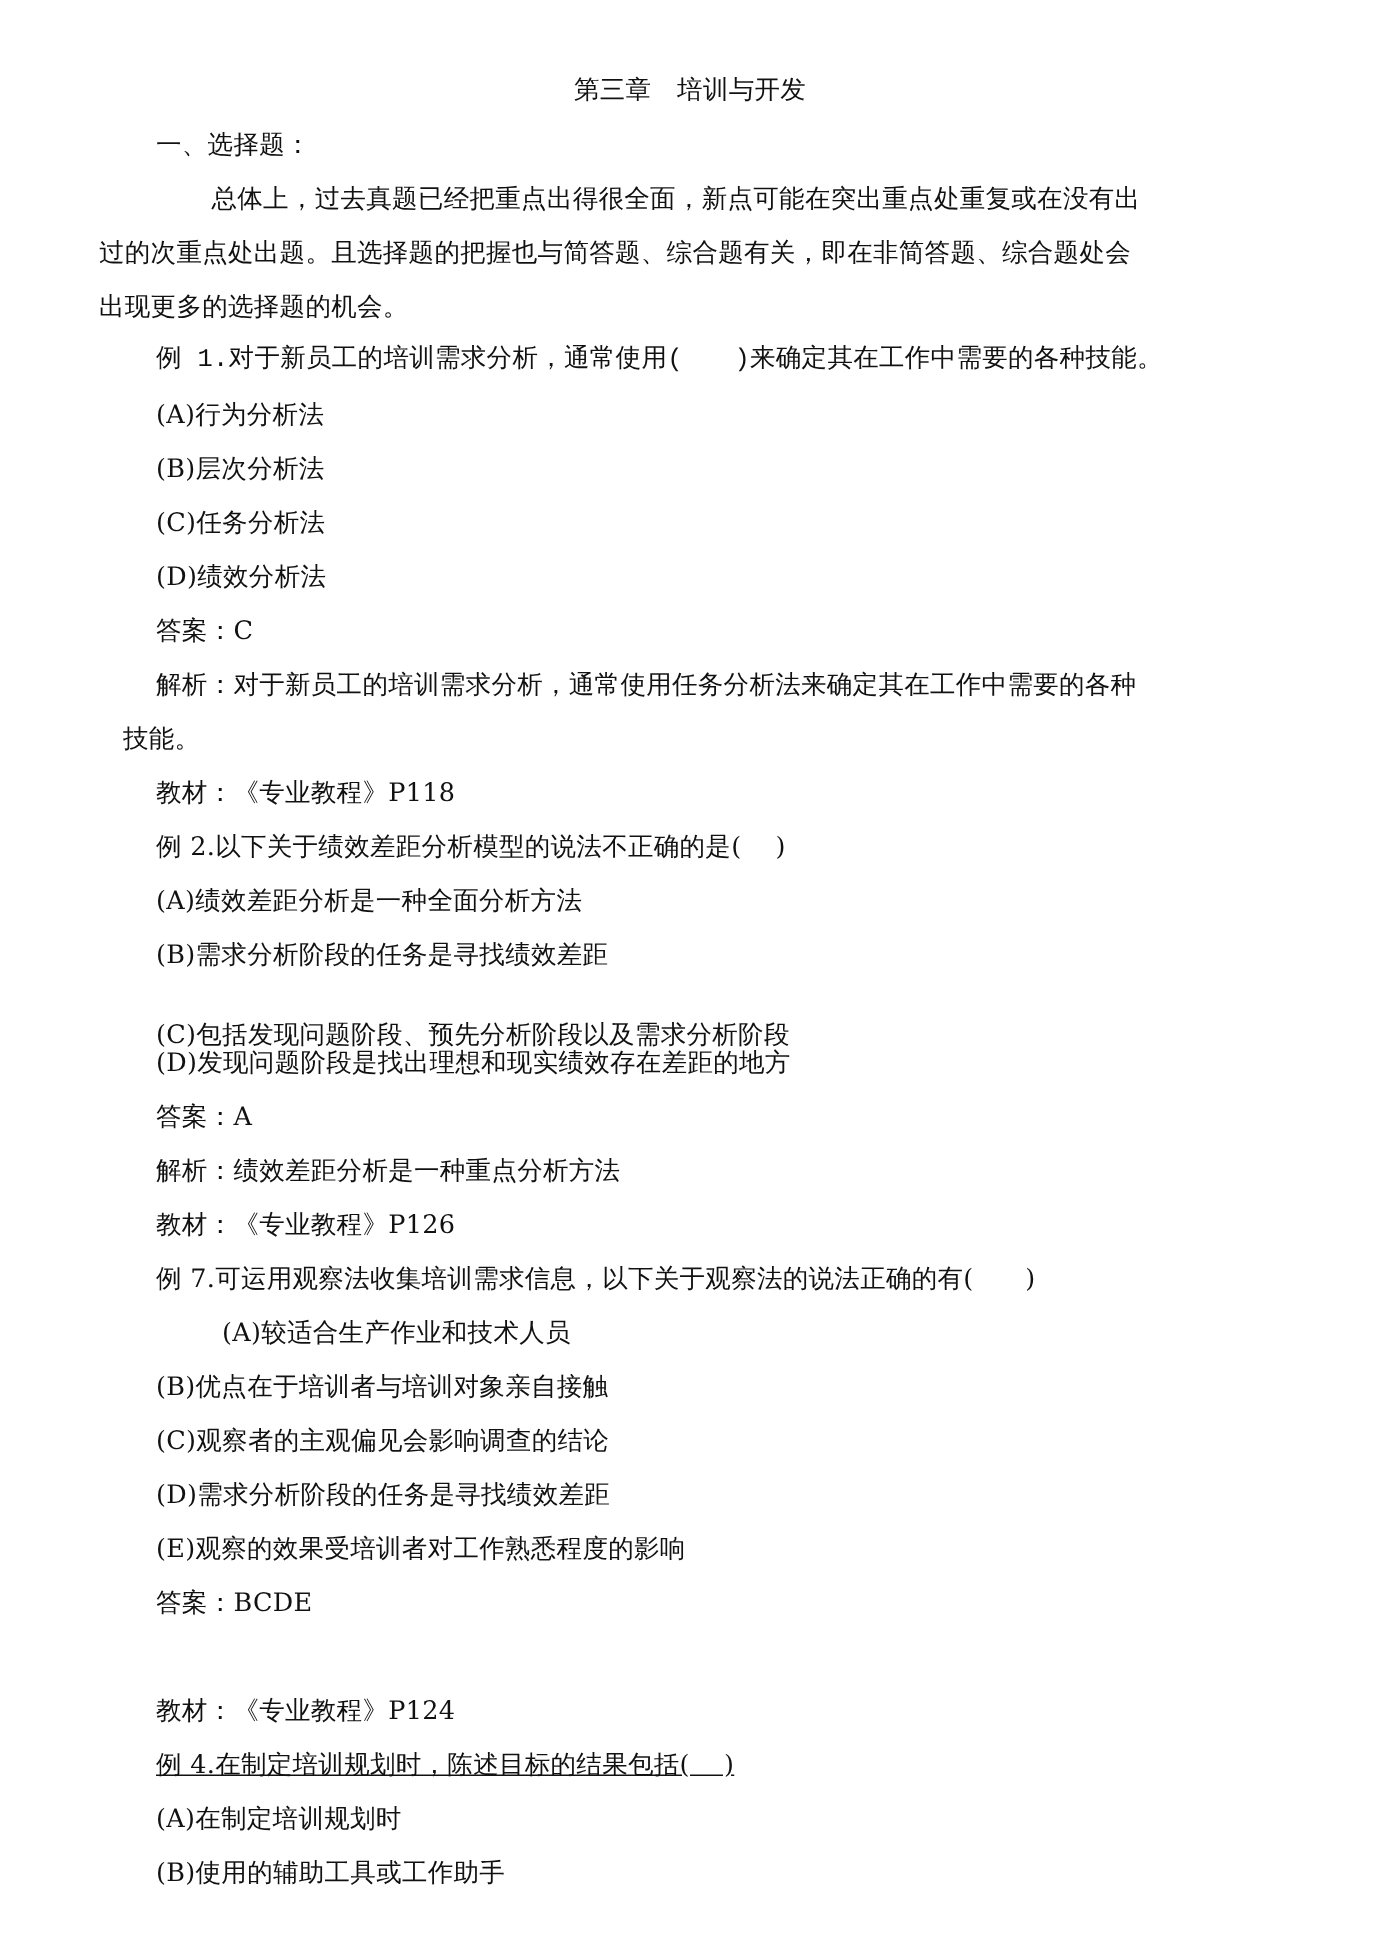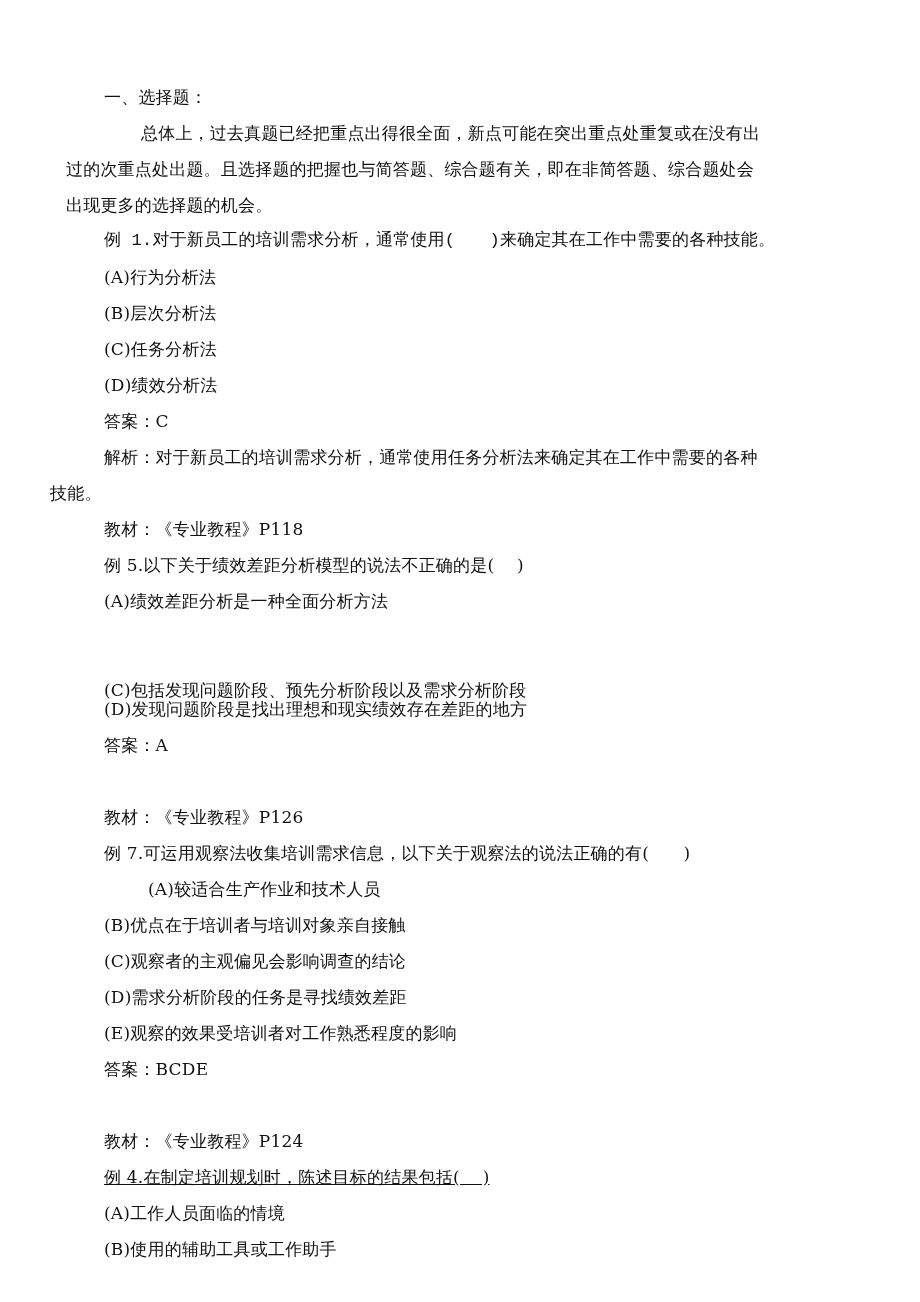--- a/index.html
+++ b/index.html
@@ -13,48 +13,51 @@
   .line {
     position: absolute; white-space: nowrap; line-height: 22px;
     letter-spacing: 0.2px;
   }
   .title { left: 0; width: 920px; text-align: center; top: 49px; }
 </style>
 </head>
 <body>
 
 <div class="page">
+  <div class="line title">第三章　培训与开发</div>
   <div class="line" style="left:104px; top:86px;">一、选择题：</div>
 
   <div class="line" style="left:141px; top:122px;">总体上，过去真题已经把重点出得很全面，新点可能在突出重点处重复或在没有出</div>
   <div class="line" style="left:66px; top:158px;">过的次重点处出题。且选择题的把握也与简答题、综合题有关，即在非简答题、综合题处会</div>
   <div class="line" style="left:66px; top:194px;">出现更多的选择题的机会。</div>
 
   <div class="line" style="left:104px; top:230px;font-family:Liberation Mono, monospace;">例 1.对于新员工的培训需求分析，通常使用(　　)来确定其在工作中需要的各种技能。</div>
   <div class="line" style="left:104px; top:266px;">(A)行为分析法</div>
   <div class="line" style="left:104px; top:302px;">(B)层次分析法</div>
   <div class="line" style="left:104px; top:338px;">(C)任务分析法</div>
   <div class="line" style="left:104px; top:374px;">(D)绩效分析法</div>
   <div class="line" style="left:104px; top:410px;">答案：C</div>
   <div class="line" style="left:104px; top:446px;">解析：对于新员工的培训需求分析，通常使用任务分析法来确定其在工作中需要的各种</div>
-  <div class="line" style="left:50px; top:482px;">技能。</div>
+  <div class="line" style="left:82px; top:482px;">技能。</div>
   <div class="line" style="left:104px; top:518px;">教材：《专业教程》P118</div>
 
-  <div class="line" style="left:104px; top:554px;">例 5.以下关于绩效差距分析模型的说法不正确的是( 　)</div>
+  <div class="line" style="left:104px; top:554px;">例 2.以下关于绩效差距分析模型的说法不正确的是( 　)</div>
   <div class="line" style="left:104px; top:590px;">(A)绩效差距分析是一种全面分析方法</div>
+  <div class="line" style="left:104px; top:626px;">(B)需求分析阶段的任务是寻找绩效差距</div>
   <div class="line" style="left:104px; top:662px;margin-top:17px;">(C)包括发现问题阶段、预先分析阶段以及需求分析阶段</div>
   <div class="line" style="left:104px; top:698px;">(D)发现问题阶段是找出理想和现实绩效存在差距的地方</div>
   <div class="line" style="left:104px; top:734px;">答案：A</div>
+  <div class="line" style="left:104px; top:770px;">解析：绩效差距分析是一种重点分析方法</div>
   <div class="line" style="left:104px; top:806px;">教材：《专业教程》P126</div>
 
   <div class="line" style="left:104px; top:842px;">例 7.可运用观察法收集培训需求信息，以下关于观察法的说法正确的有(　　)</div>
   <div class="line" style="left:104px; top:878px;margin-left:44px;">(A)较适合生产作业和技术人员</div>
   <div class="line" style="left:104px; top:914px;">(B)优点在于培训者与培训对象亲自接触</div>
   <div class="line" style="left:104px; top:950px;">(C)观察者的主观偏见会影响调查的结论</div>
   <div class="line" style="left:104px; top:986px;">(D)需求分析阶段的任务是寻找绩效差距</div>
   <div class="line" style="left:104px; top:1022px;">(E)观察的效果受培训者对工作熟悉程度的影响</div>
   <div class="line" style="left:104px; top:1058px;">答案：BCDE</div>
   <div class="line" style="left:104px; top:1130px;">教材：《专业教程》P124</div>
 
   <div class="line" style="left:104px; top:1166px;text-decoration:underline;">例 4.在制定培训规划时，陈述目标的结果包括( 　)</div>
-  <div class="line" style="left:104px; top:1202px;">(A)工作人员面临的情境</div>
+  <div class="line" style="left:104px; top:1202px;">(A)在制定培训规划时</div>
   <div class="line" style="left:104px; top:1238px;">(B)使用的辅助工具或工作助手</div>
 </div>
 
 </body></html>

